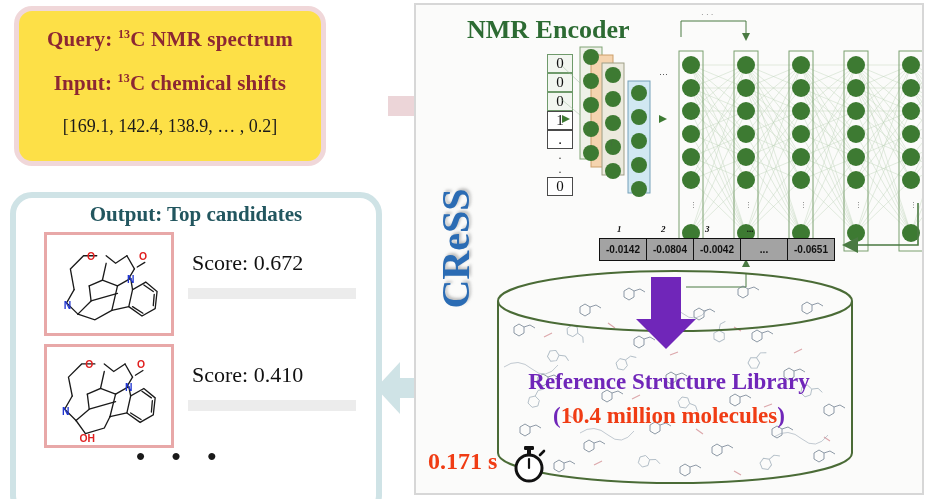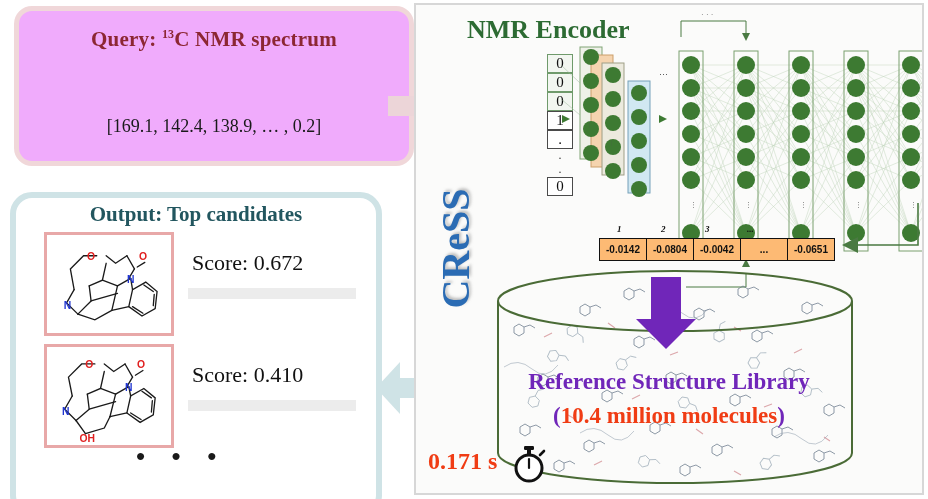--- a/index.html
+++ b/index.html
@@ -14,24 +14,24 @@
     width: 928px;
     height: 499px;
     background: #ffffff;
     overflow: hidden;
   }
 
   
   .query-box {
     position: absolute;
     left: 14px; top: 6px;
-    width: 400px; height: 160px;
+    width: 312px; height: 160px;
     border: 5px solid #f0d7d9;
     border-radius: 18px;
-    background: #f0abfc;
+    background: #fde047;
     box-sizing: border-box;
     text-decoration: underline;
   }
   .query-line {
     position: absolute;
     left: 0; right: 0;
     text-align: center;
     color: #8c2733;
     font-weight: bold;
     font-size: 21px;
@@ -197,21 +197,21 @@
   }
   .fv-table td {
     border: 1px solid #111;
     font-size: 10px;
     font-weight: bold;
     text-align: center;
     color: #111;
     height: 21px;
     min-width: 42px;
     padding: 0 2px;
-    background: #fdba74;
+    background: #a3a3a3;
     font-family: "Liberation Sans", sans-serif;
   }
   .fv-idx {
     position: absolute;
     left: 183px; top: 219px;
     width: 236px;
     height: 13px;
   }
   .fv-idx span {
     position: absolute;
@@ -261,20 +261,23 @@
   }
 </style>
 </head>
 <body>
 
 <div id="figure">
 
   <div class="query-box">
     <div class="query-line l1">
       <span>Query: </span><sup class="iso">13</sup><span>C NMR spectrum</span>
+    </div>
+    <div class="query-line l2">
+      <span>Input: </span><sup class="iso">13</sup><span>C chemical shifts</span>
     </div>
     <div class="query-values">[169.1, 142.4, 138.9, … , 0.2]</div>
   </div>
 
   <svg class="arrow-right-pink" viewBox="0 0 44 56">
     <polygon points="0,18 26,18 26,4 44,28 26,52 26,38 0,38" fill="#ecd5d8"></polygon>
   </svg>
 
   <div class="output-box">
     <div class="output-title">Output: Top candidates</div>

